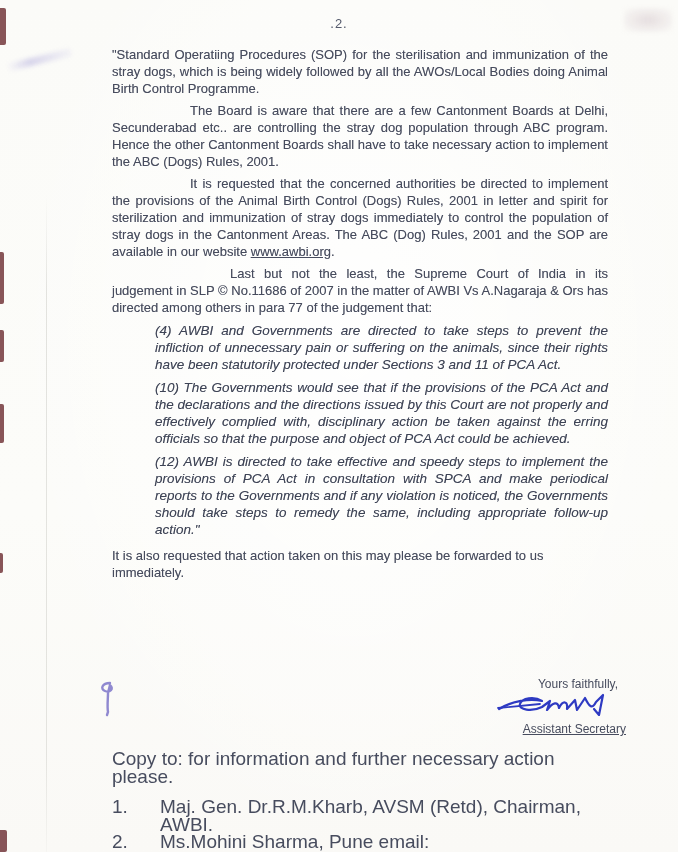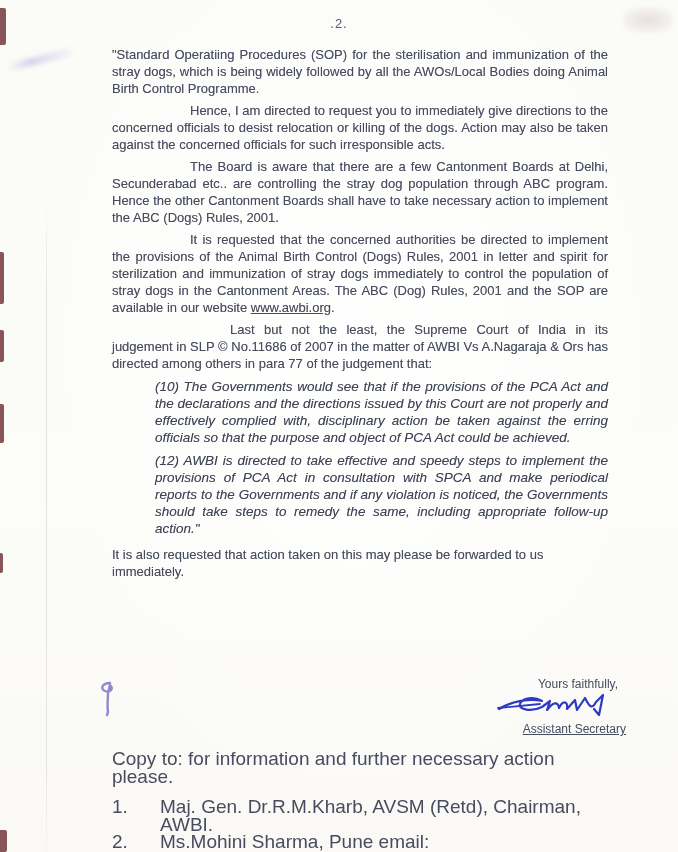--- a/index.html
+++ b/index.html
@@ -79,28 +79,28 @@
   <div class="streak-topleft"></div>
   <div class="smudge-topright"></div>
   <div class="crease-line"></div>
 
   <div class="page-number">.2.</div>
 
   <div class="content">
 
     <p class="para">"Standard Operatiing Procedures (SOP) for the sterilisation and immunization of the stray dogs, which is being widely followed by all the AWOs/Local Bodies doing Animal Birth Control Programme.</p>
 
-    <p class="para indent-1">Hence, I am directed to request you to immediately give directions to the concerned officials to desist relocation or killing of the dogs. Action may also be taken against the concerned officials for such irresponsible acts.</p>
 
     <p class="para indent-1">The Board is aware that there are a few Cantonment Boards at Delhi, Secunderabad etc.. are controlling the stray dog population through ABC program. Hence the other Cantonment Boards shall have to take necessary action to implement the ABC (Dogs) Rules, 2001.</p>
 
     <p class="para indent-1"><span>It is requested that the concerned authorities be directed to implement the provisions of the Animal Birth Control (Dogs) Rules, 2001 in letter and spirit for sterilization and immunization of stray dogs immediately to control the population of stray dogs in the Cantonment Areas. The ABC (Dog) Rules, 2001 and the SOP are available in our website </span><a class="web-link">www.awbi.org</a><span>.</span></p>
 
     <p class="para indent-2">Last but not the least, the Supreme Court of India in its judgement in SLP © No.11686 of 2007 in the matter of AWBI Vs A.Nagaraja &amp; Ors has directed among others in para 77 of the judgement that:</p>
 
+    <p class="quote">(4) AWBI and Governments are directed to take steps to prevent the infliction of unnecessary pain or suffering on the animals, since their rights have been statutorily protected under Sections 3 and 11 of PCA Act.</p>
     <p class="quote">(10) The Governments would see that if the provisions of the PCA Act and the declarations and the directions issued by this Court are not properly and effectively complied with, disciplinary action be taken against the erring officials so that the purpose and object of PCA Act could be achieved.</p>
     <p class="quote">(12) AWBI is directed to take effective and speedy steps to implement the provisions of PCA Act in consultation with SPCA and make periodical reports to the Governments and if any violation is noticed, the Governments should take steps to remedy the same, including appropriate follow-up action."</p>
 
     <p class="para closing-line">It is also requested that action taken on this may please be forwarded to us immediately.</p>
   </div>
 
   <span class="pen-mark">
     <svg width="22" height="38" viewBox="0 0 22 38">
       <path d="M12 3 C 4 3, 2 9, 7 11 C 12 13, 16 9, 12 5 L 10 13 C 10 19, 9 26, 10 32 L 9 35" fill="none" stroke="#7d74c9" stroke-width="2.4" stroke-linecap="round" opacity="0.85"></path>
     </svg>

